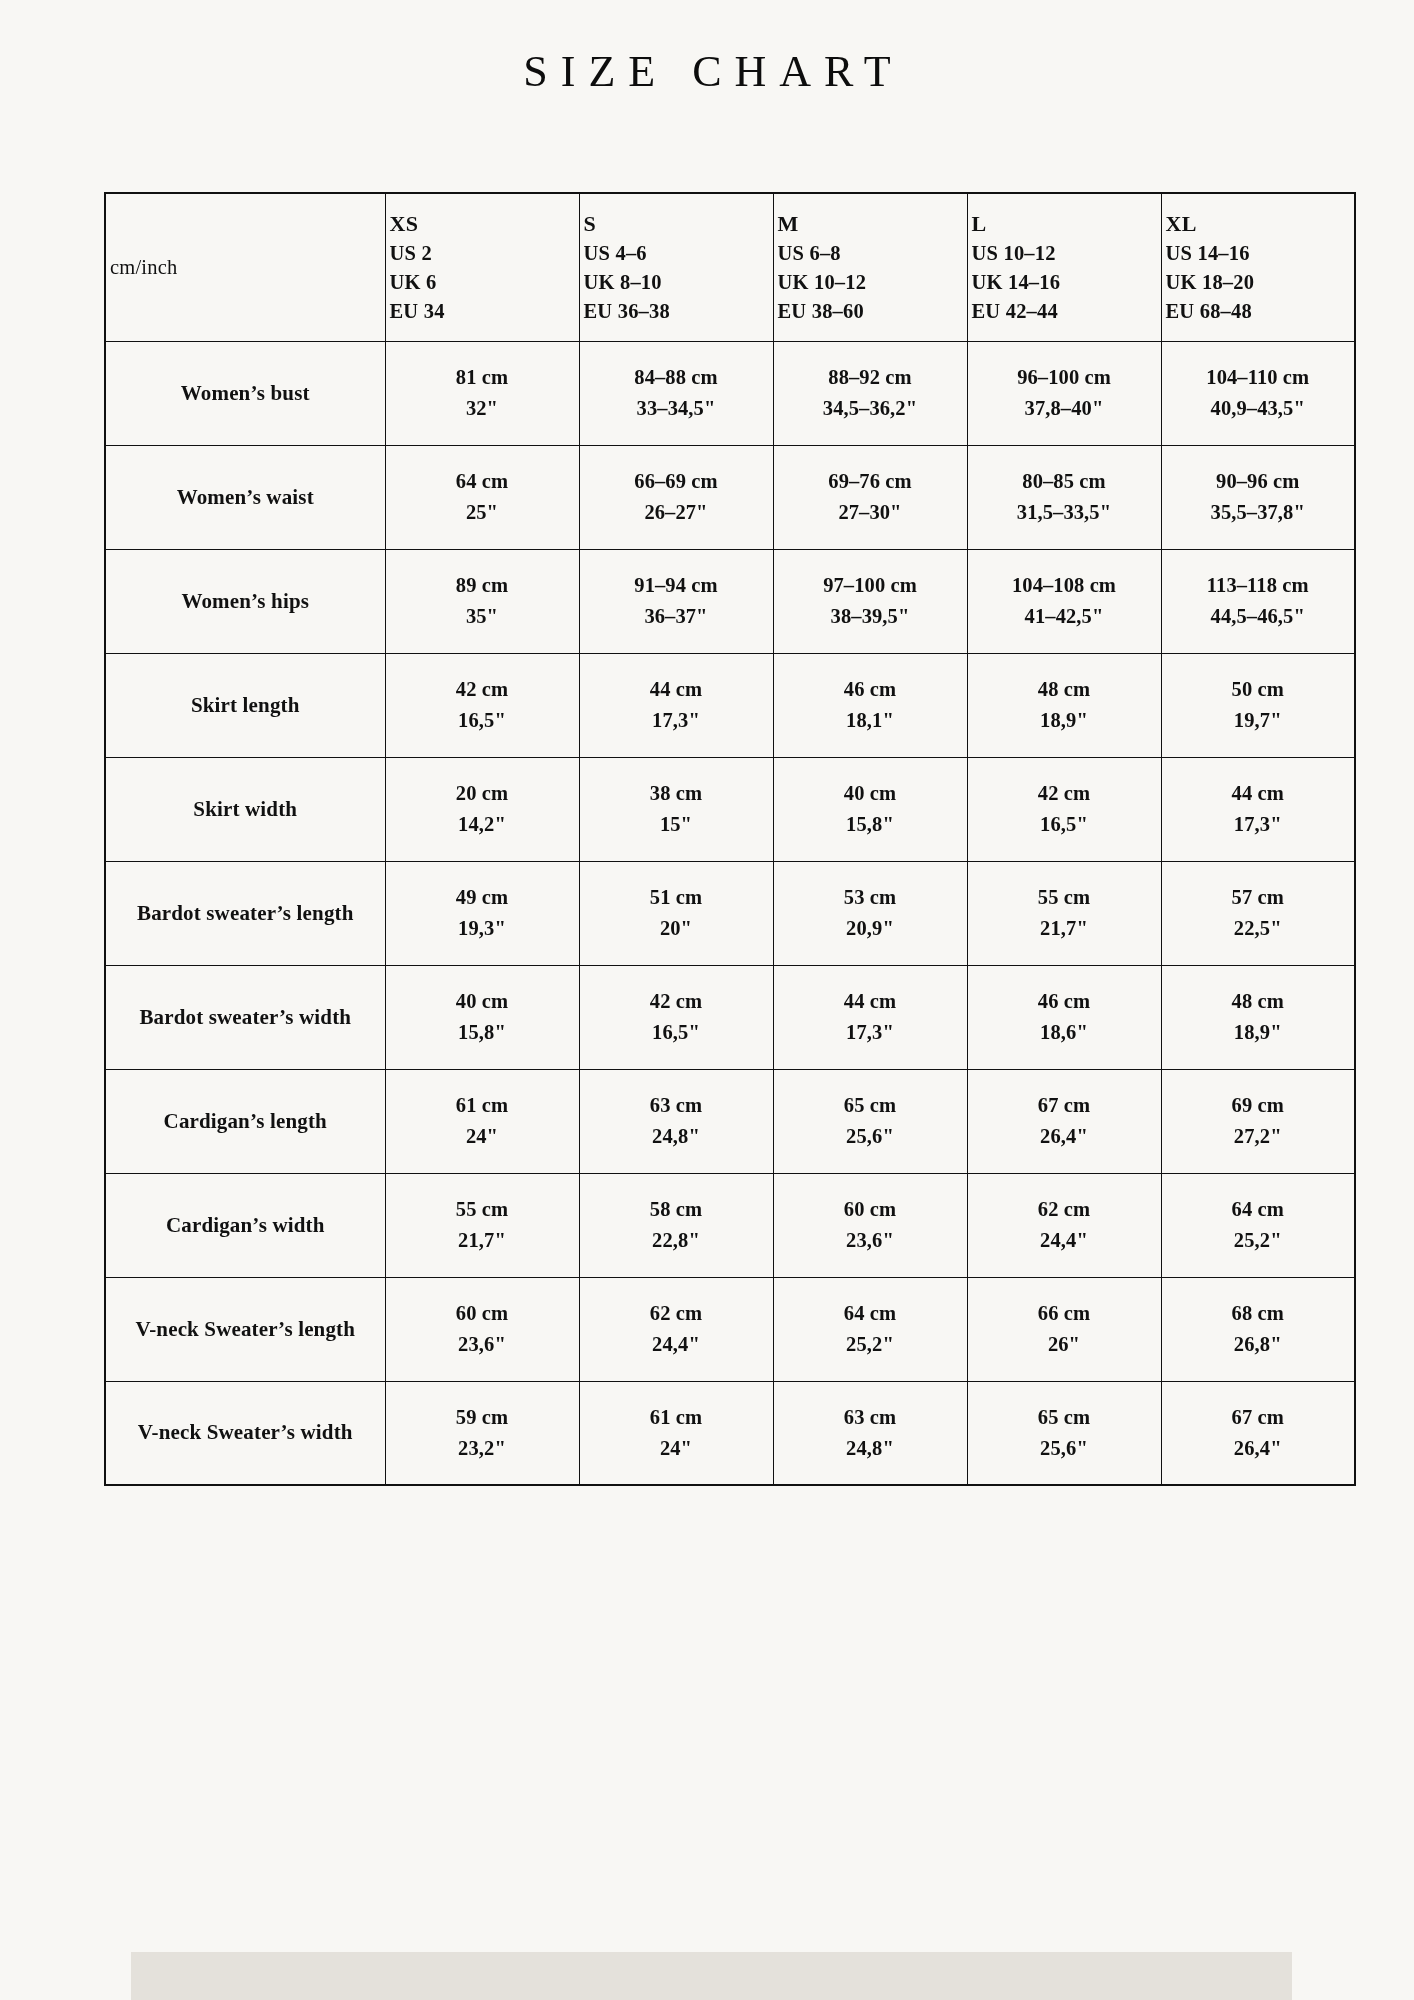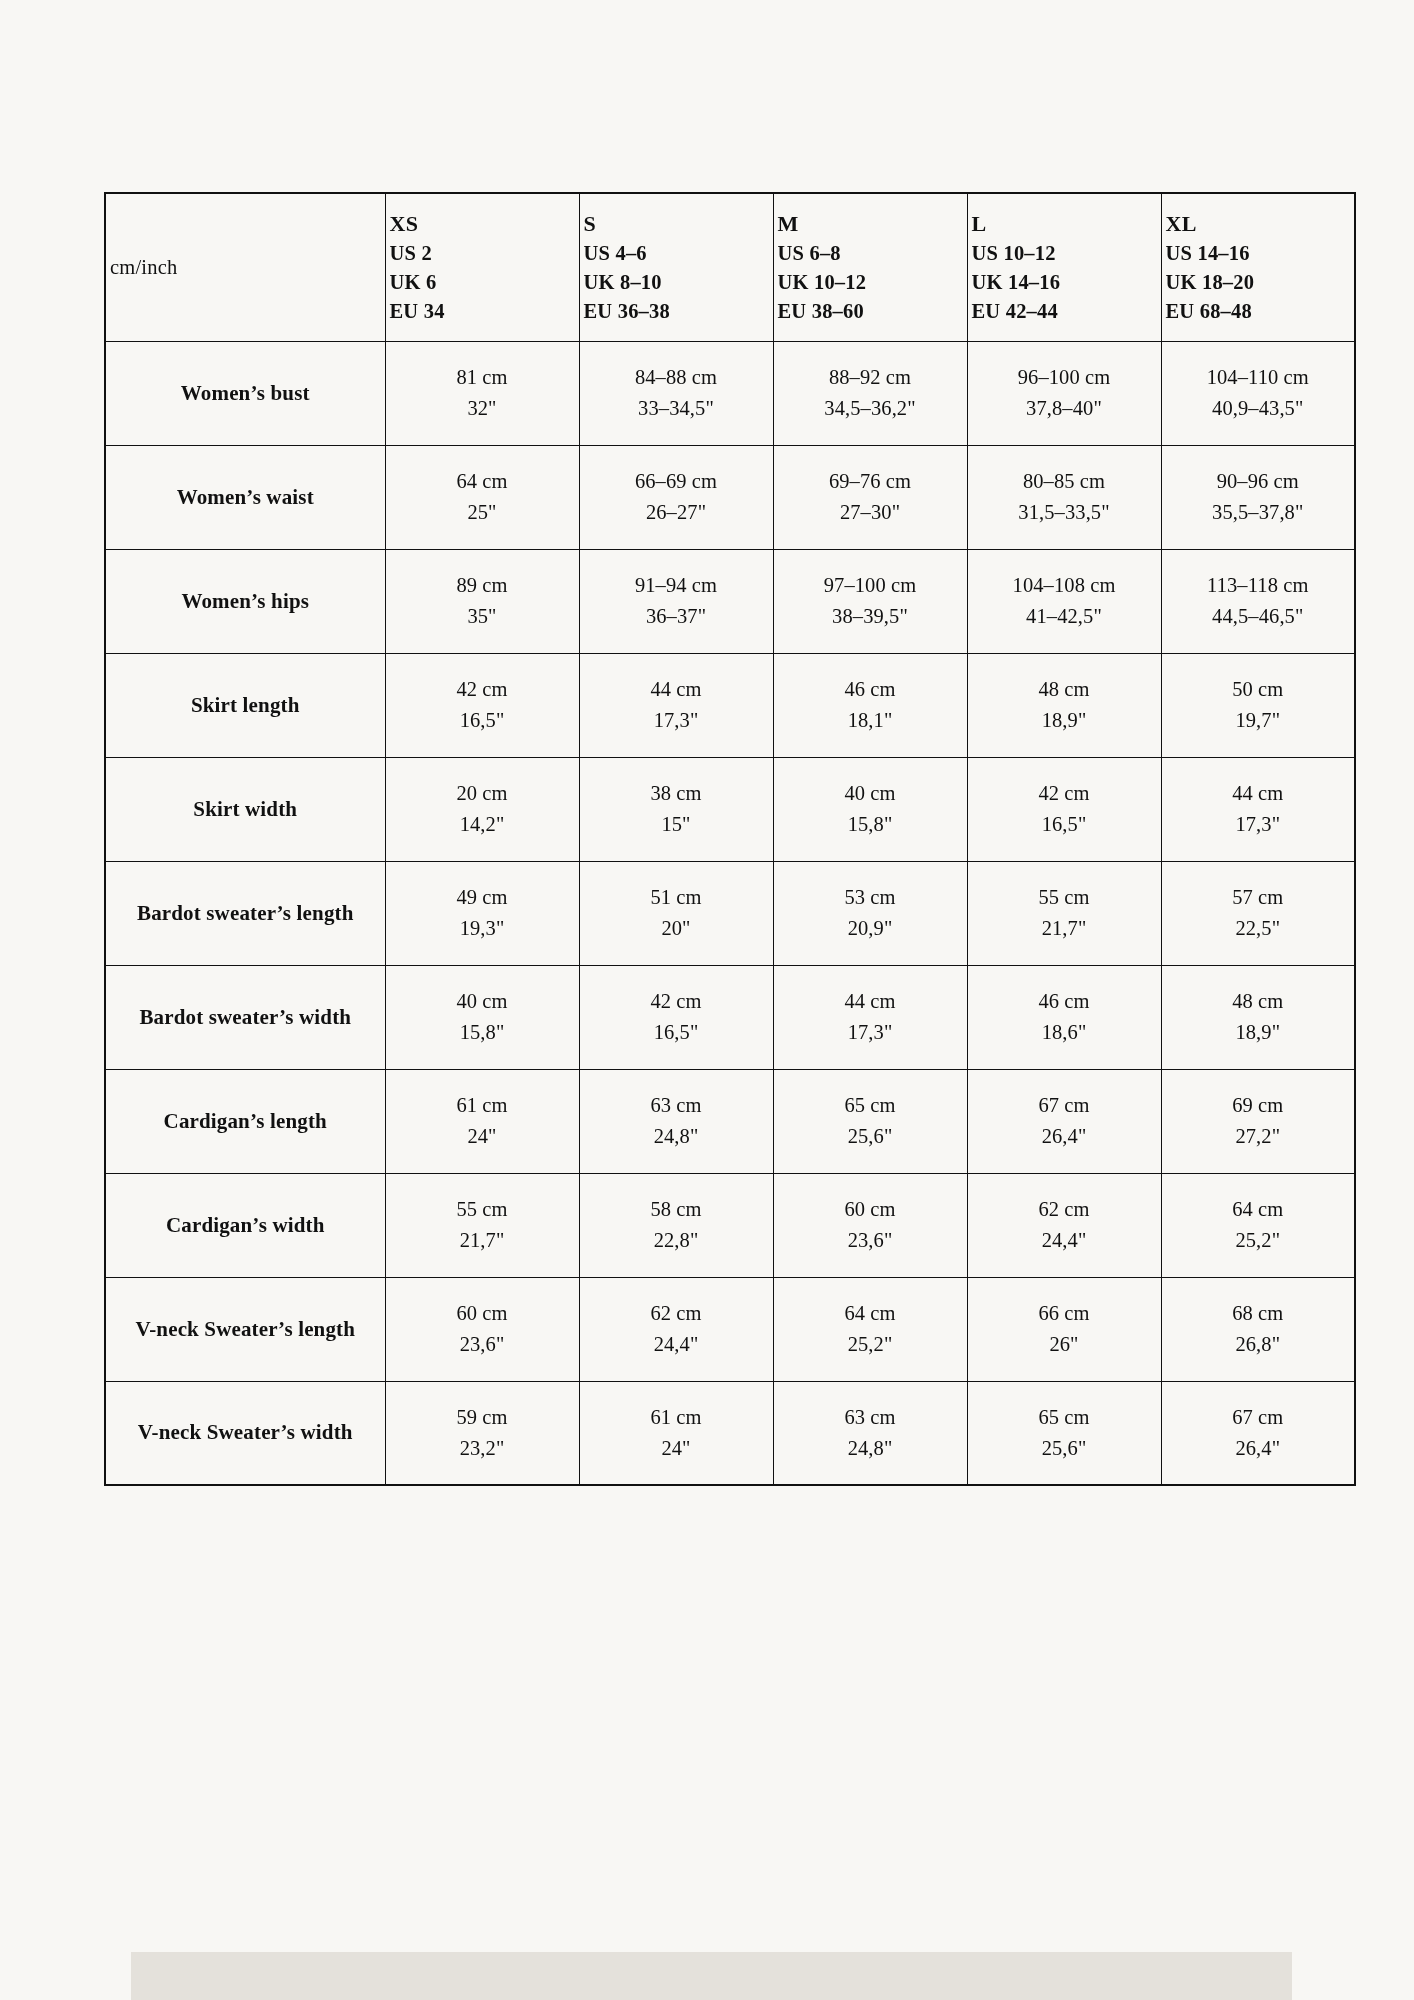--- a/index.html
+++ b/index.html
@@ -108,21 +108,21 @@
 
   td.row-label {
     font-size: 21px;
     font-weight: 700;
     letter-spacing: 0.15px;
     line-height: 1.38;
   }
 
   td.val {
     font-size: 20.5px;
-    font-weight: 400;
+    font-weight: 700;
     line-height: 1.5;
     letter-spacing: 0.1px;
     white-space: nowrap;
   }
   td.val .cm { display: block; }
   td.val .inch { display: block; }
 
   
   .footer-band {
     position: absolute;
@@ -132,20 +132,21 @@
     height: 58px;
     background: #E4E1DB;
   }
 </style>
 </head>
 <body>
 
 <div class="page">
 
   <div class="doc-header">
+    <h1 class="doc-title">SIZE CHART</h1>
   </div>
 
   <div class="table-wrap">
     <table class="size-chart">
       <colgroup>
         <col class="c-label">
         <col class="c-size">
         <col class="c-size">
         <col class="c-size">
         <col class="c-size">

